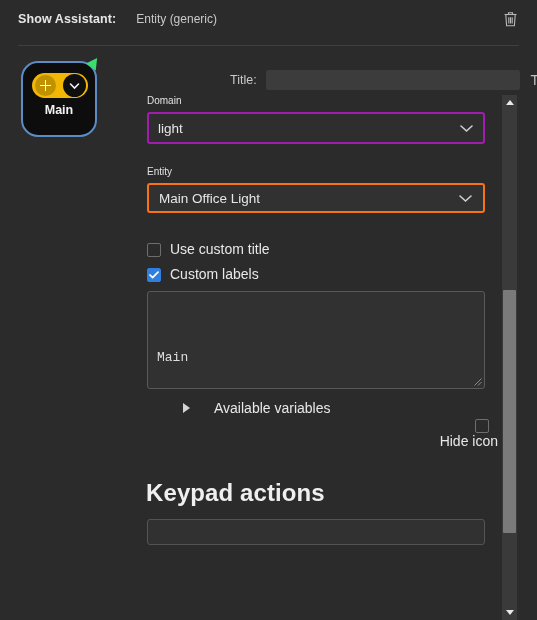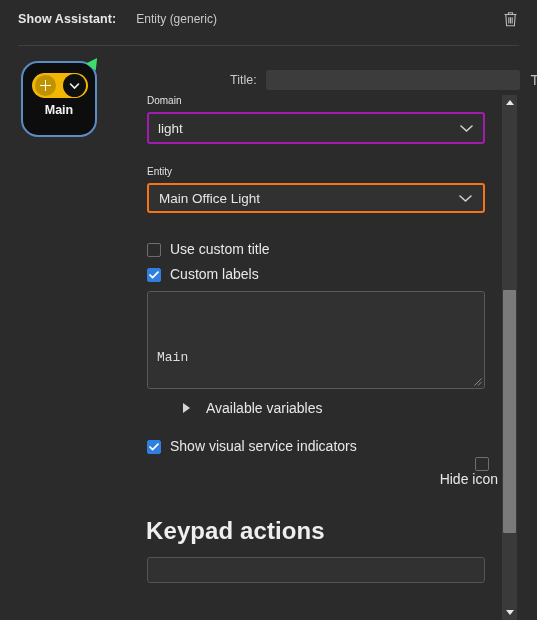--- a/index.html
+++ b/index.html
@@ -155,21 +155,21 @@
     position: absolute; left: 9px; top: 58px;
     font-family: "Liberation Mono", monospace;
     font-size: 13px; color: #dedede; white-space: pre;
   }
   .resize-grip {
     position: absolute; right: 2px; bottom: 2px;
     width: 9px; height: 9px;
   }
 
   .disclosure {
-    display: flex; align-items: center; gap: 16px;
+    display: flex; align-items: center; gap: 24px;
     margin: 11px 0 0 7px; cursor: pointer; padding-left: 36px;
   }
   .disclosure .tri {
     width: 0; height: 0;
     border-top: 5px solid transparent;
     border-bottom: 5px solid transparent;
     border-left: 7px solid #d4d4d4;
   }
   .disclosure-label { font-size: 14px; color: #e8e8e8; }
 
@@ -296,28 +296,20 @@
     <svg class="resize-grip" viewBox="0 0 9 9" fill="none" stroke="#8a8a8a" stroke-width="1">
       <path d="M8.5 1.5L1.5 8.5M8.5 5L5 8.5"></path>
     </svg>
   </div>
 
   <div class="disclosure">
     <span class="tri"></span>
     <span class="disclosure-label">Available variables</span>
   </div>
 
-  <div class="check-row" style="margin-top:16px;">
-    <span class="cb checked">
-      <svg width="10" height="8" viewBox="0 0 10 8" fill="none" stroke="#ffffff" stroke-width="1.7" stroke-linecap="round" stroke-linejoin="round">
-        <path d="M1 4l2.6 2.6L9 1.2"></path>
-      </svg>
-    </span>
-    <span class="check-label">Show visual service indicators</span>
-  </div>
 
   <div class="check-row" style="margin-top:3px;flex-direction:column;">
     <span class="cb"></span>
     <span class="check-label">Hide icon</span>
   </div>
 
   <div class="h-section" style="margin-top:38px;">Keypad actions</div>
 
   <div class="bottom-input"></div>
 </div>

